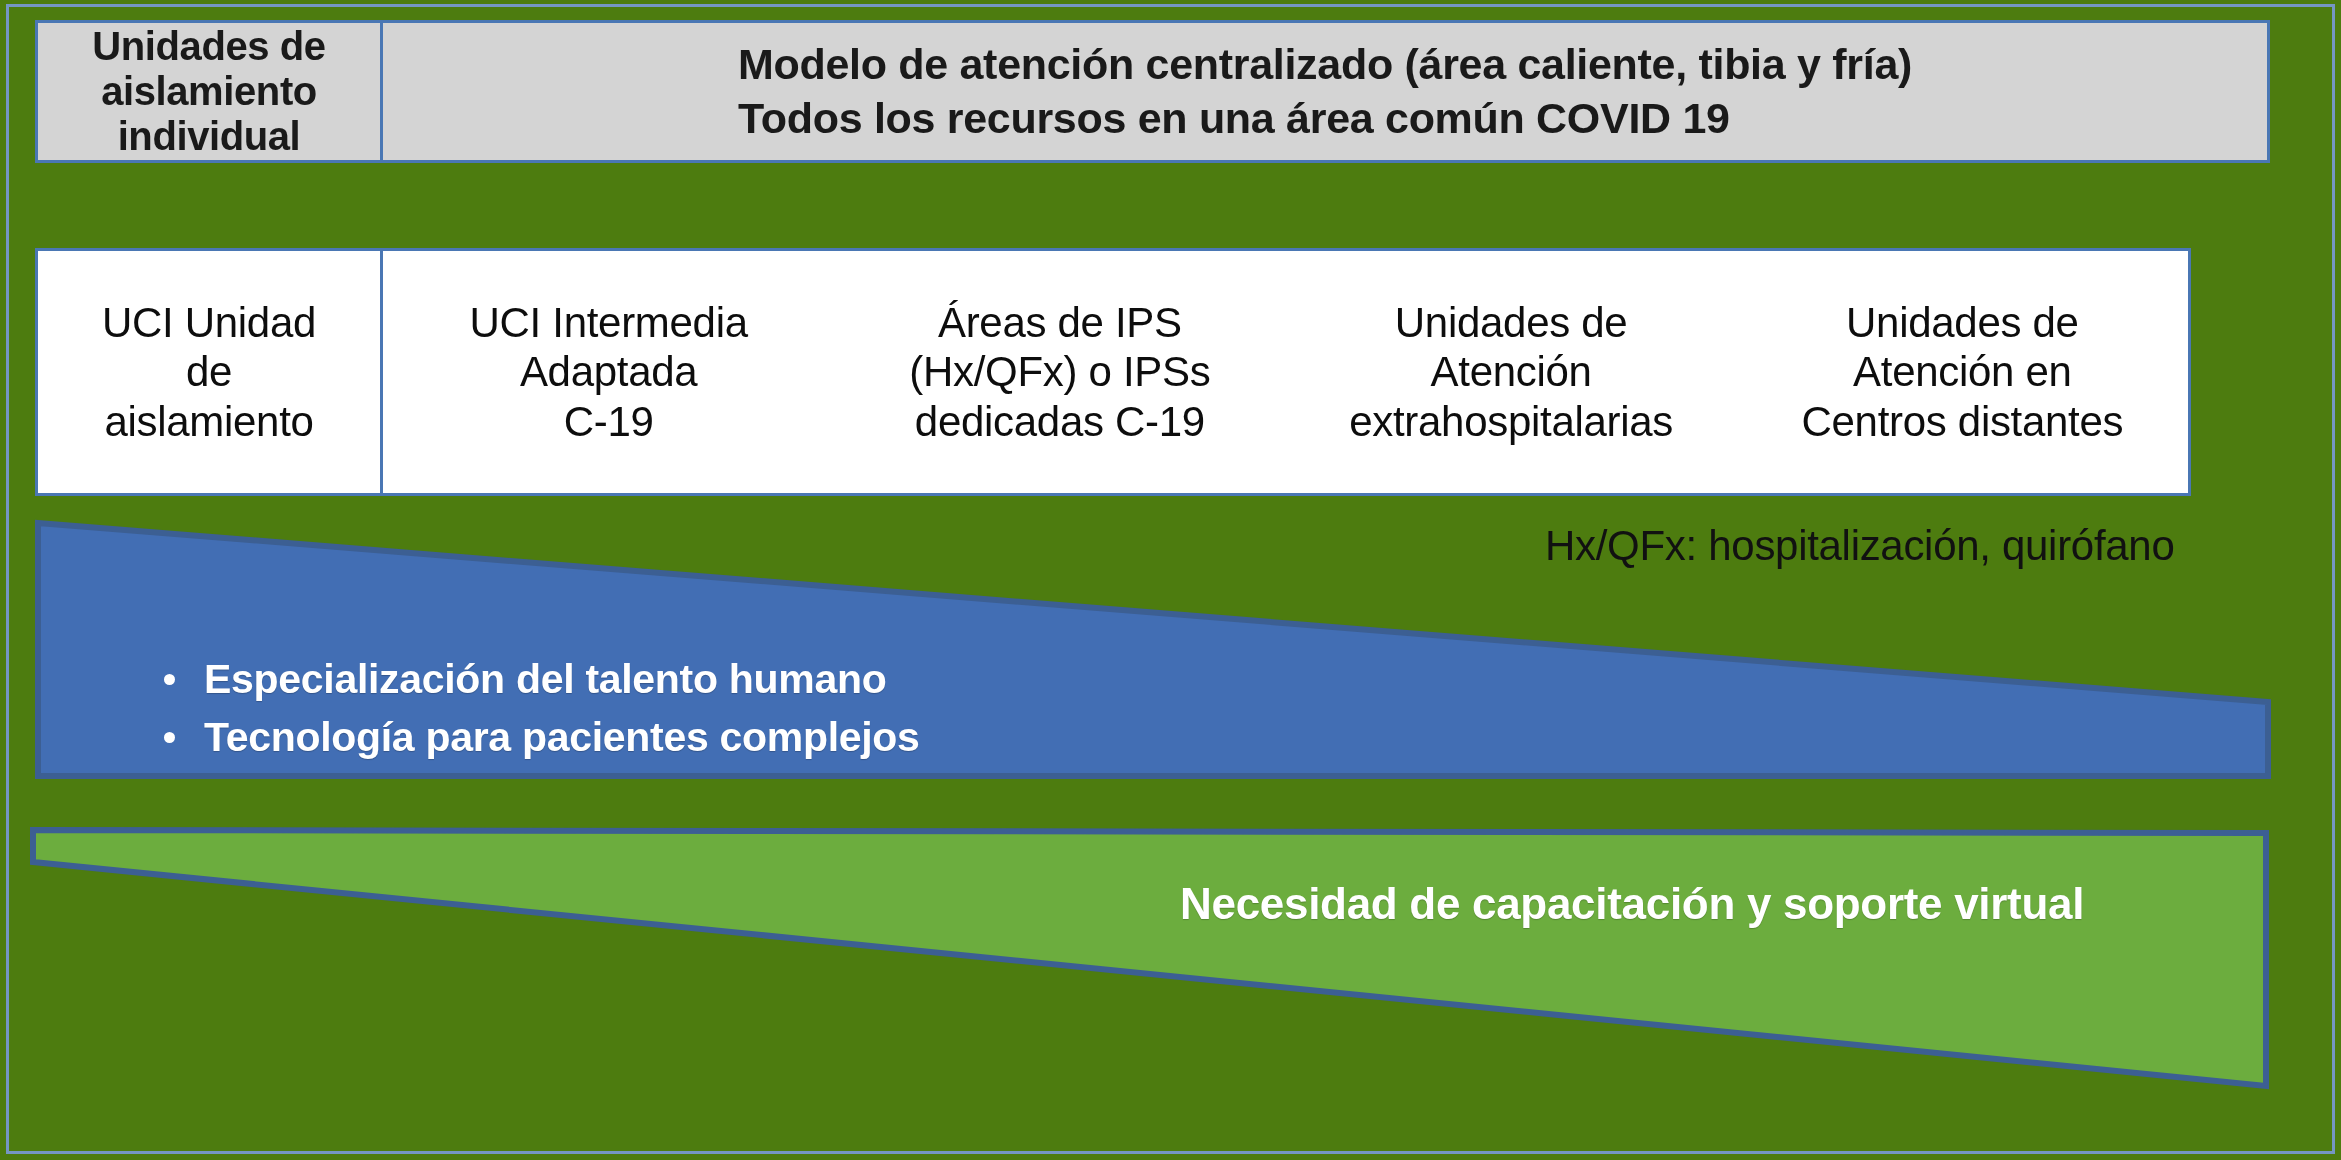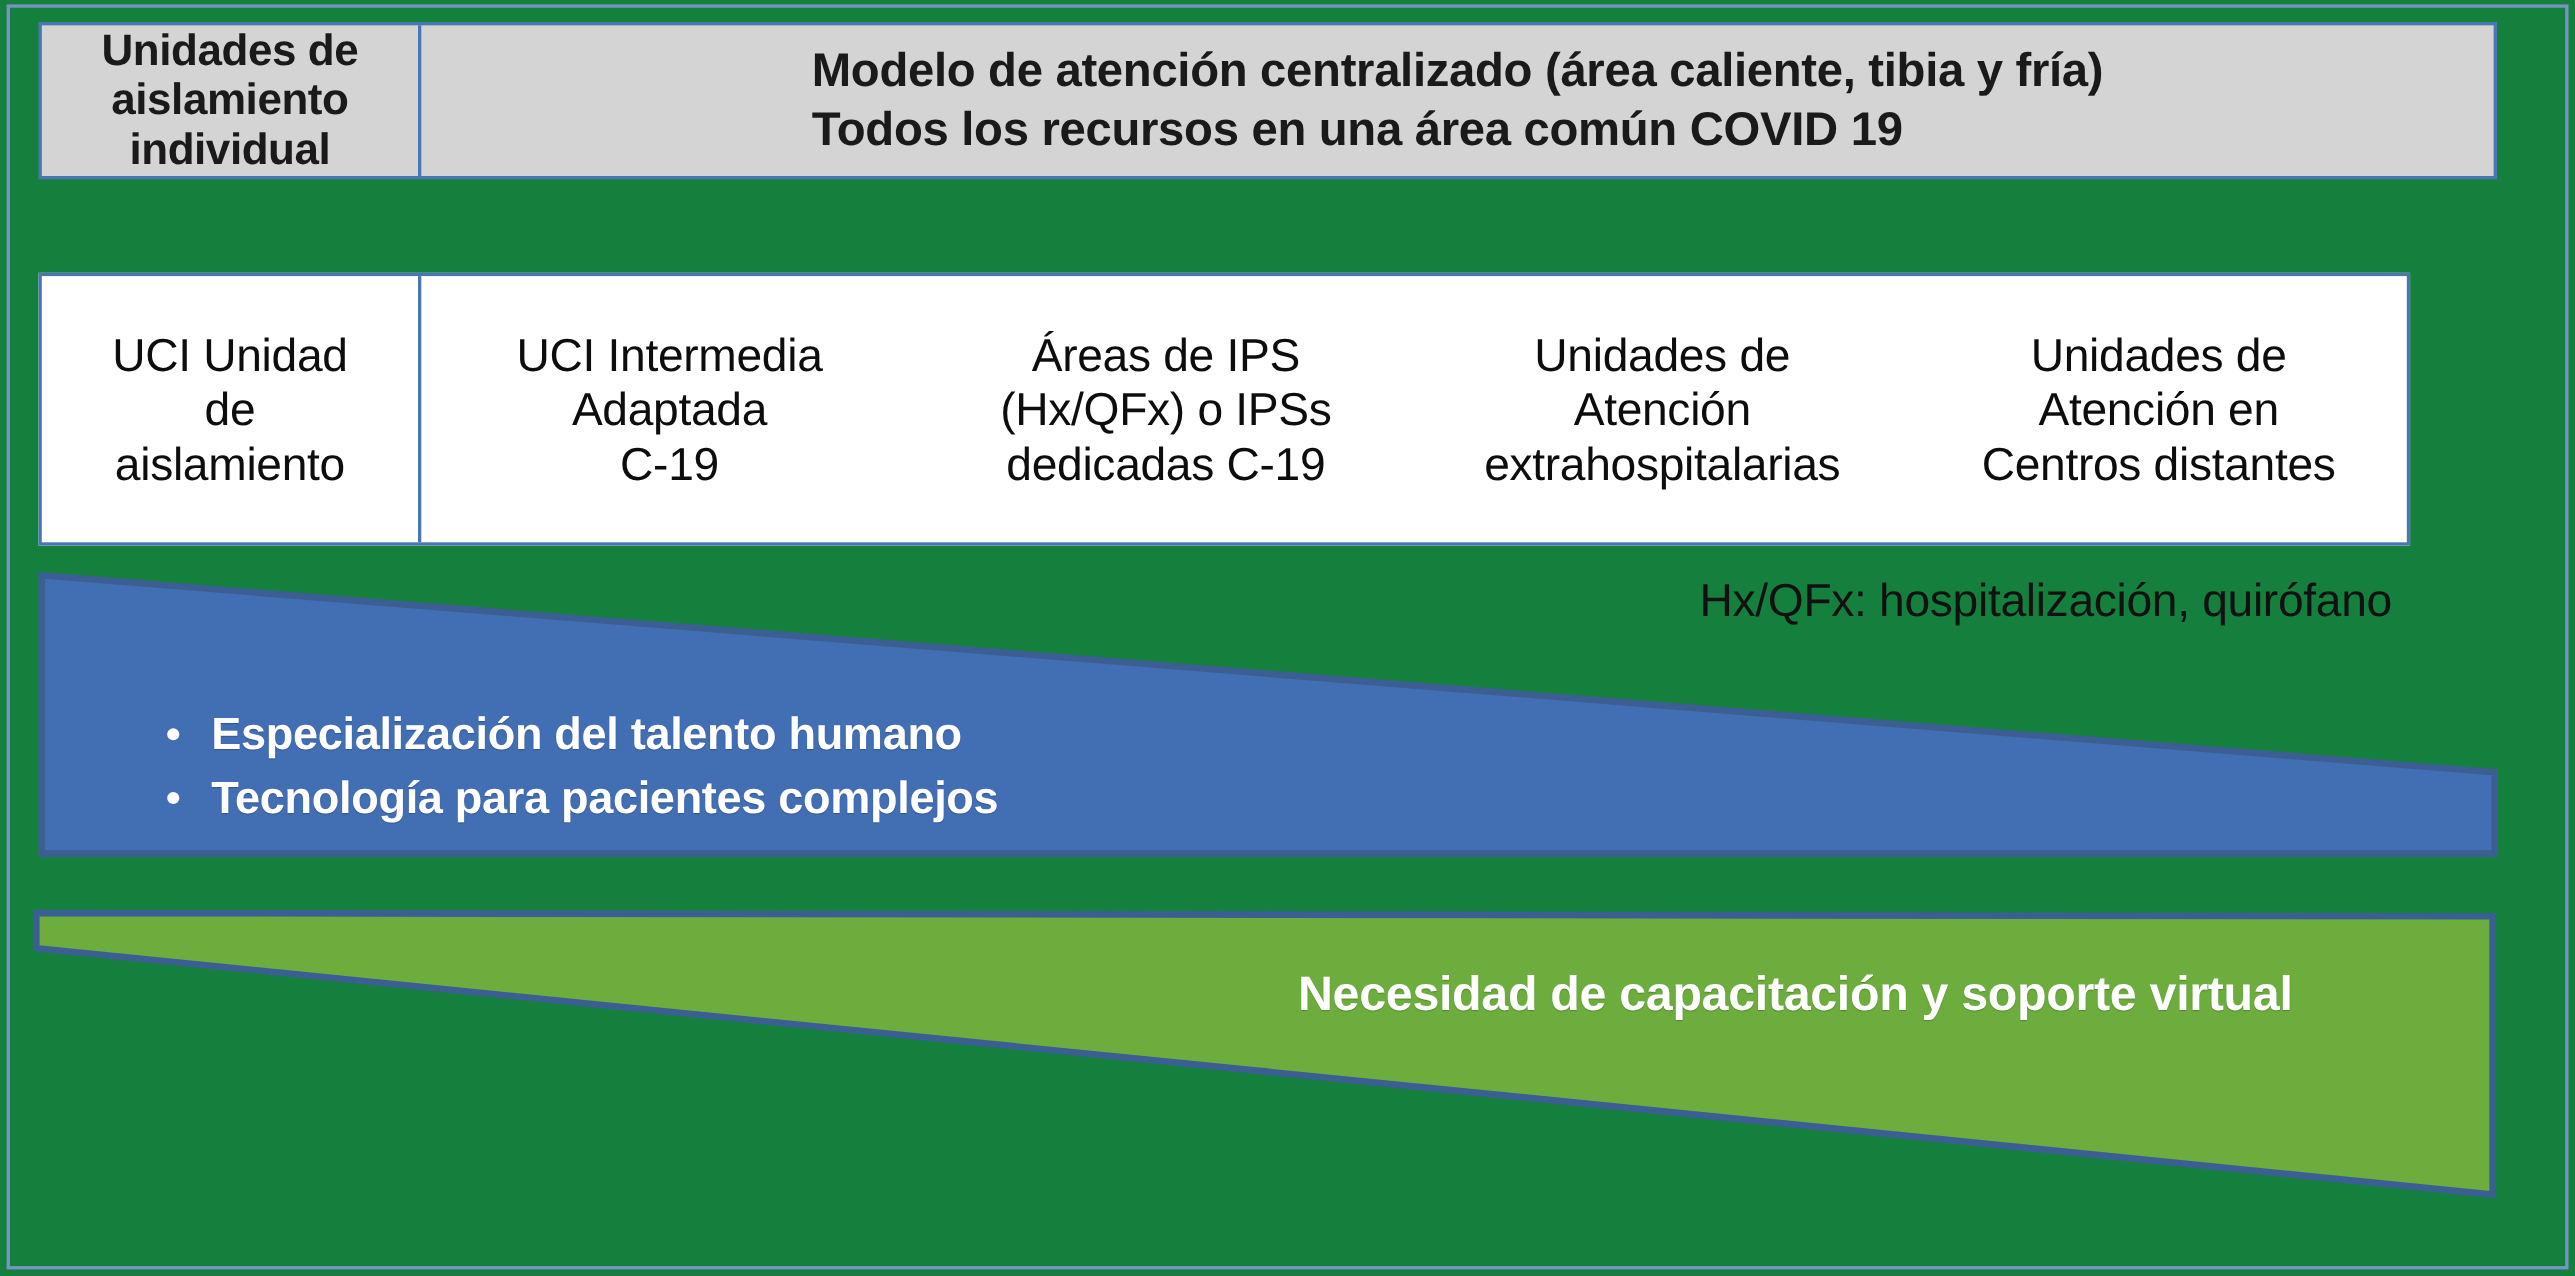--- a/index.html
+++ b/index.html
@@ -7,21 +7,21 @@
     padding: 0;
     background: #ffffff;
   }
   body {
     font-family: "Liberation Sans", sans-serif;
   }
   #figure {
     position: relative;
     width: 2341px;
     height: 1160px;
-    background: #15803d;
+    background: #4d7c0f;
     box-sizing: border-box;
     overflow: hidden;
   }
   
   .outer-frame {
     position: absolute;
     left: 6px;
     top: 4px;
     width: 2329px;
     height: 1150px;
@@ -139,21 +139,21 @@
     letter-spacing: -0.3px;
     text-shadow: 0 1px 1px rgba(0,0,0,0.22);
   }
   .blue-bullets {
     left: 150px;
     top: 638px;
     font-size: 41px;
     line-height: 1.42;
   }
   .blue-bullets ul {
-    margin: 0;
+    margin: 12px;
     padding: 0 0 0 42px;
     list-style: none;
   }
   .blue-bullets li {
     position: relative;
     white-space: nowrap;
   }
   .blue-bullets li::before {
     content: "";
     position: absolute;

